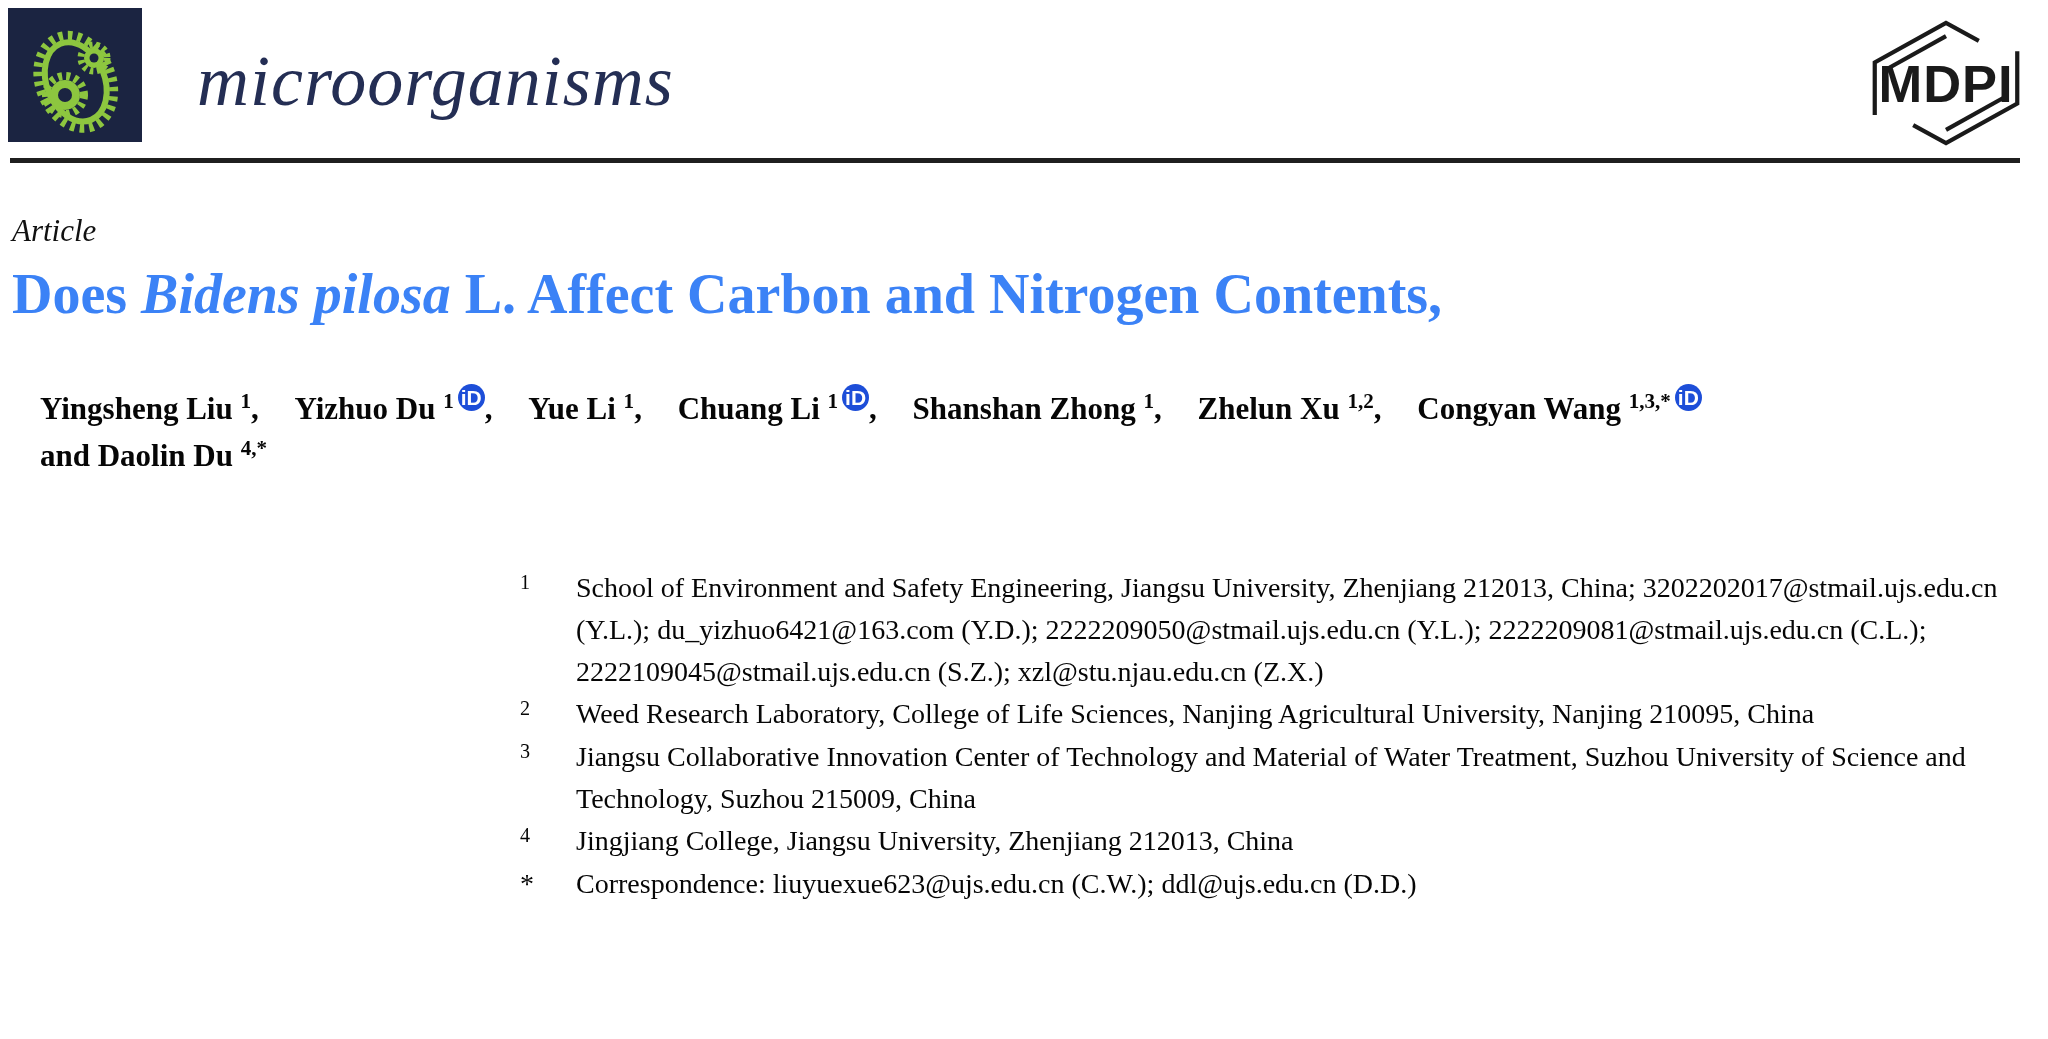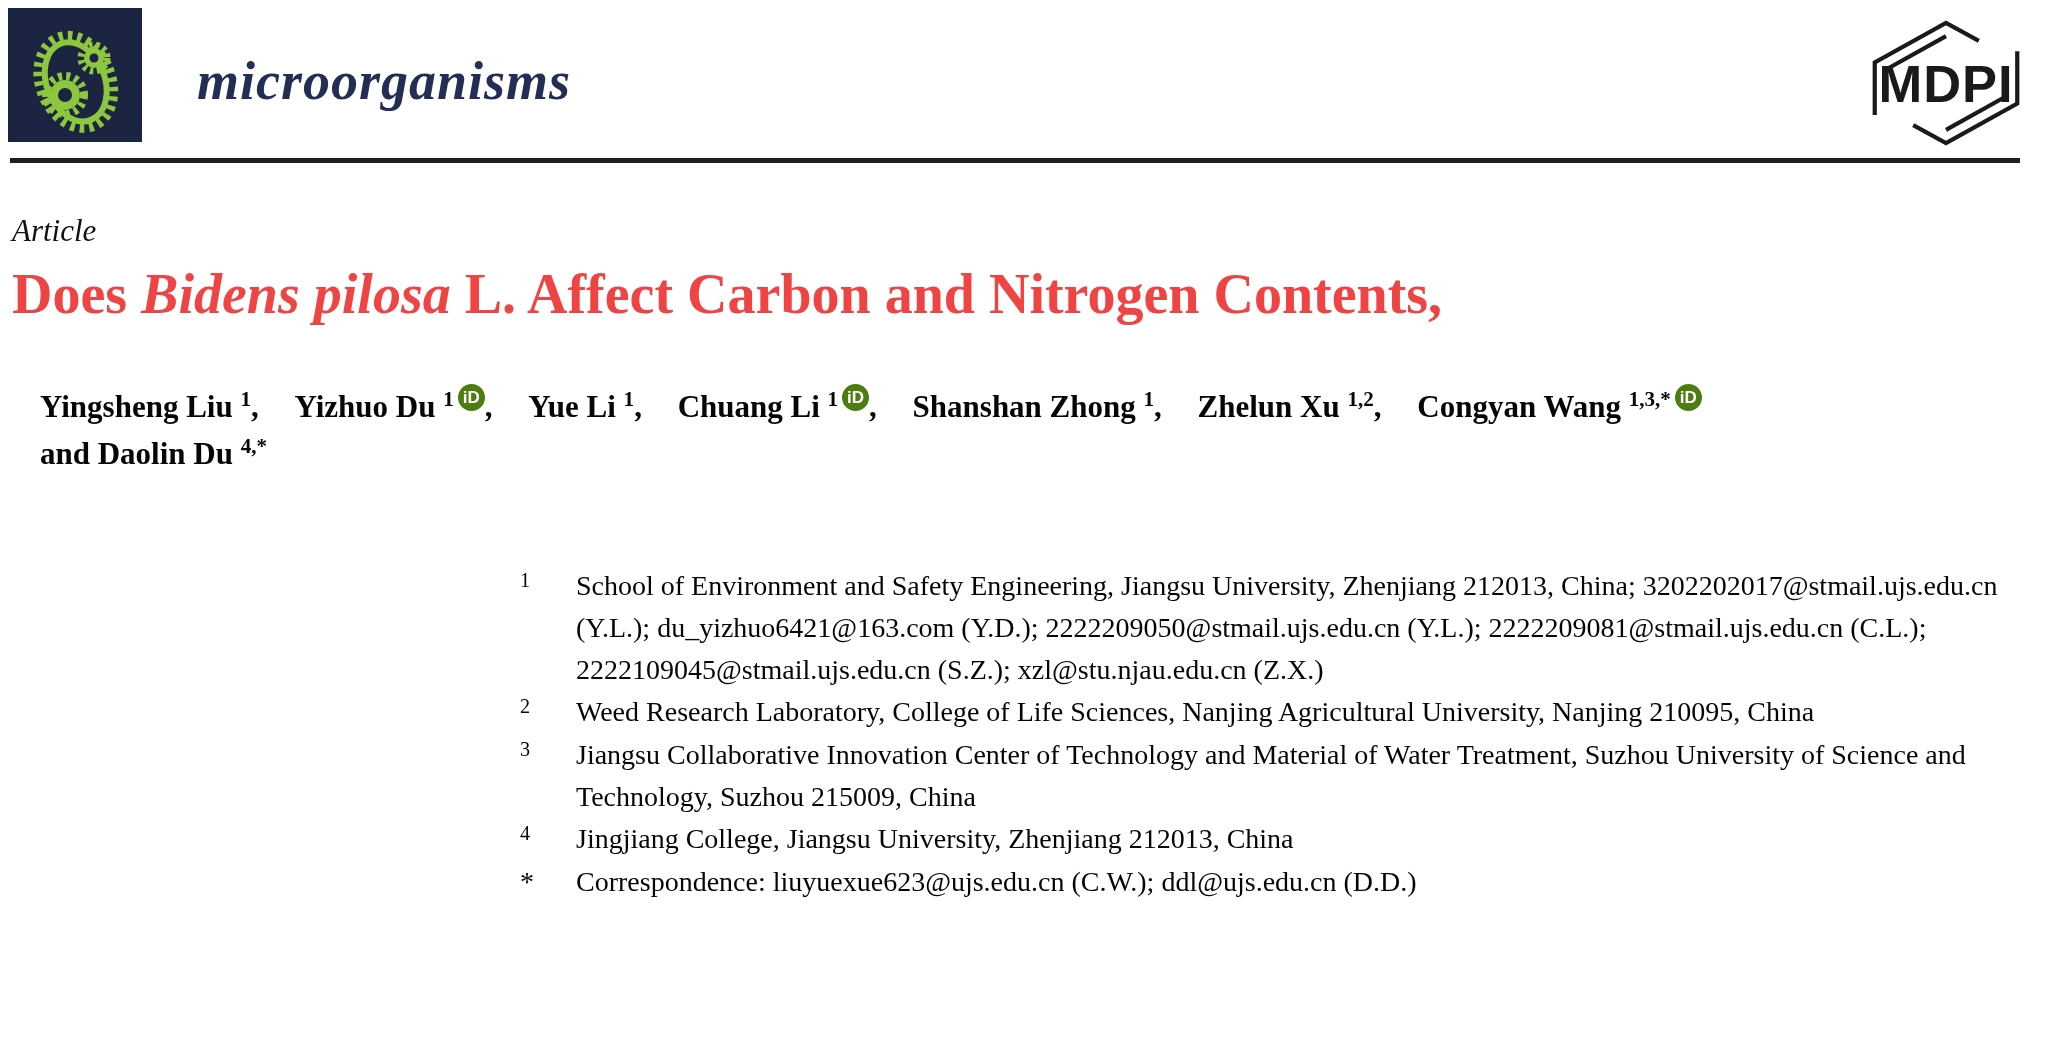--- a/index.html
+++ b/index.html
@@ -5,45 +5,45 @@
   * { margin:0; padding:0; box-sizing:border-box; }
   html,body { width:2048px; height:1039px; overflow:hidden; background:#ffffff; }
   body { font-family:"Liberation Serif","DejaVu Serif",serif; color:#111111; }
   .page { width:2048px; height:1039px; padding:8px 8px 0 8px; position:relative; }
 
   
   .header { display:flex; align-items:flex-start; justify-content:space-between; height:148px; }
   .brand { display:flex; align-items:center; }
   .logo-box { width:134px; height:136px; flex:0 0 auto; }
   .journal-name {
-    font-style:italic; font-weight:bold; font-size:54px; letter-spacing:1px;
+    font-style:italic; font-weight:normal; font-size:72px; letter-spacing:1px;
     color:#242e54; margin-left:55px; margin-top:10px;
   }
   .mdpi-logo { width:176px; height:150px; margin-right:6px; }
   .mdpi-logo text {
     font-family:"Liberation Sans","DejaVu Sans",sans-serif;
     font-weight:bold; font-size:56px; letter-spacing:1px; fill:#1a1a1a;
   }
 
   .rule { border:none; border-top:5px solid #1f1f1f; margin:2px 20px 0 2px; }
 
   
   .article-type { margin:50px 0 14px 4px; font-size:31px; font-style:italic; color:#111; }
-  .title { margin:8px 0 0 4px; font-weight:bold; font-size:56px; line-height:1.13; letter-spacing:0px; color:#ef4444; }
+  .title { margin:8px 0 0 4px; font-weight:bold; font-size:56px; line-height:1.13; letter-spacing:0px; color:#3b82f6; }
   .title .sp { font-style:italic; }
 
   
   .authors { margin:58px 0 0 4px; font-weight:bold; font-size:31px; line-height:1.5; color:#060606; max-width:2010px; }
   .author-chunk { display:inline-block; white-space:nowrap;margin-left:28px; }
   .authors sup { font-size:0.68em; vertical-align:super; line-height:0; }
   .orcid {
     display:inline-block; width:27px; height:27px; border-radius:50%;
-    background:#4d7c0f; color:#ffffff; text-align:center; vertical-align:14px;
+    background:#1d4ed8; color:#ffffff; text-align:center; vertical-align:14px;
     font-family:"Liberation Sans","DejaVu Sans",sans-serif;
-    font-size:17px; font-weight:bold; line-height:27px; margin-left:4px; letter-spacing:0;
+    font-size:21px; font-weight:bold; line-height:27px; margin-left:4px; letter-spacing:0;
   }
 
   
   .affils { margin:88px 0 0 512px; width:1538px; font-size:28px; line-height:1.5; color:#060606; }
   .affil-row { display:grid; grid-template-columns:48px 1fr; column-gap:8px; }
   .affil-marker { text-align:left; }
   .affil-marker .raised { font-size:0.72em; vertical-align:9px; }
   .affil-text { }
 </style>
 </head>

